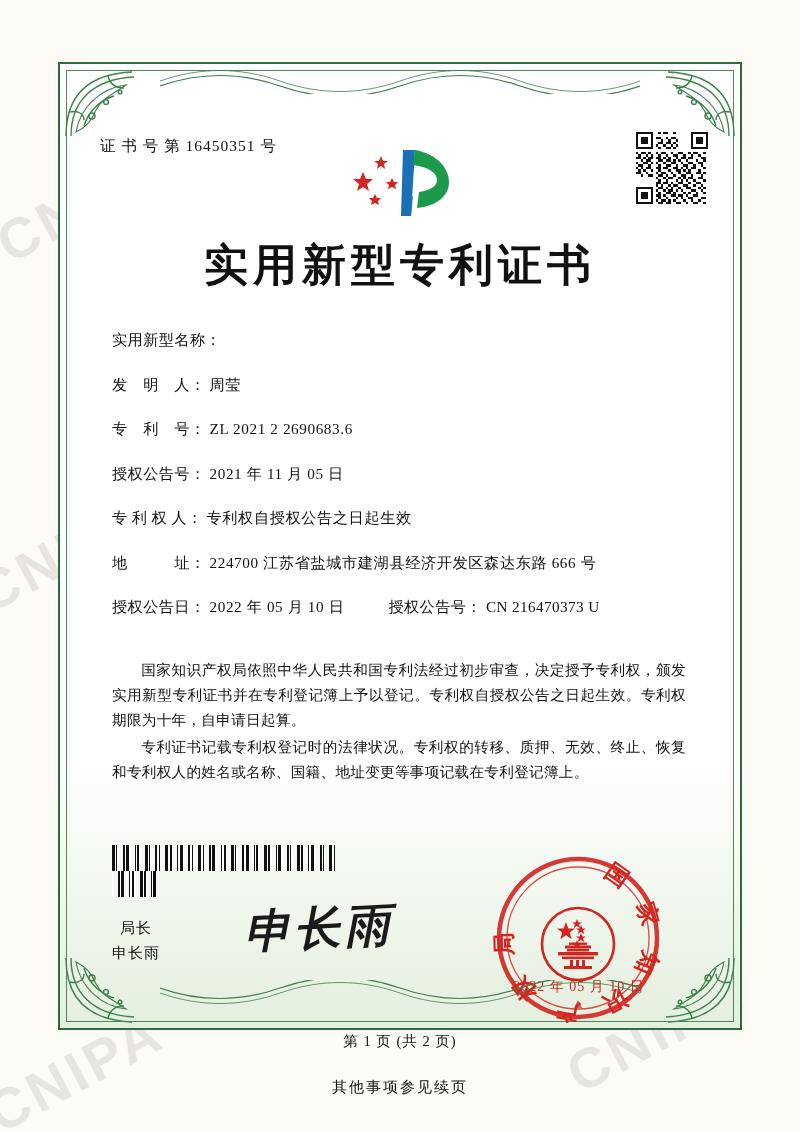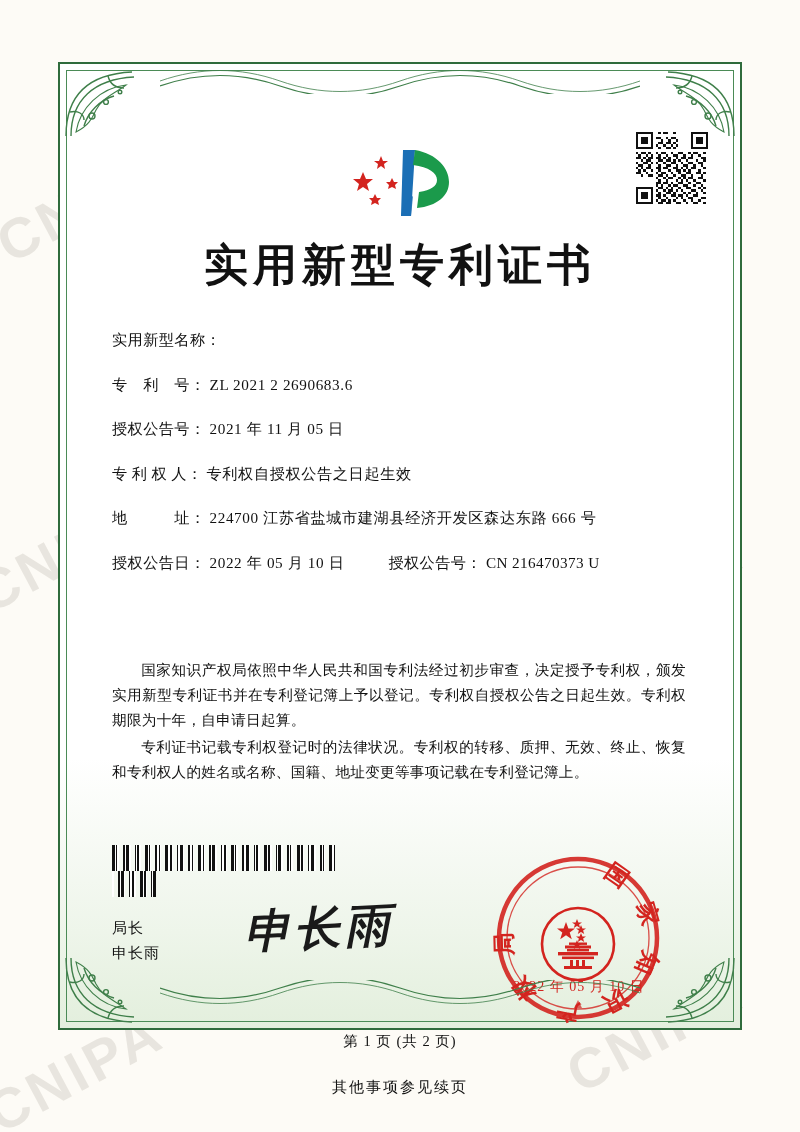--- a/index.html
+++ b/index.html
@@ -194,20 +194,21 @@
 
   
   .sig-label {
     position: absolute;
     left: 112px;
     top: 916px;
     font-size: 15px;
     line-height: 25px;
     color: #111;
     letter-spacing: 1px;
+    text-align: center;
   }
   .sig-script {
     position: absolute;
     left: 244px;
     top: 898px;
     font-size: 46px;
     color: #1a1a1a;
     font-family: "Liberation Serif", "DejaVu Serif", serif;
     font-style: italic;
     font-weight: 700;
@@ -334,20 +335,21 @@
       <path d="M0 13 C40 -1 80 -1 120 13 C160 27 200 27 240 13 C280 -1 320 -1 360 13 C400 27 440 27 480 13" stroke-width="0.8"></path>
     </g>
   </svg>
   <svg class="edge-bottom" viewBox="0 0 480 26" preserveAspectRatio="none">
     <g fill="none" stroke="currentColor" stroke-width="1.2">
       <path d="M0 18 C40 4 80 4 120 18 C160 32 200 32 240 18 C280 4 320 4 360 18 C400 32 440 32 480 18"></path>
       <path d="M0 13 C40 -1 80 -1 120 13 C160 27 200 27 240 13 C280 -1 320 -1 360 13 C400 27 440 27 480 13" stroke-width="0.8"></path>
     </g>
   </svg>
 
+  <div class="cert-no">证 书 号 第 16450351 号</div>
 
   <svg class="logo" viewBox="0 0 120 86">
     <g fill="#d3241f">
       <polygon points="18,34 21,41 28,41 22,46 24,53 18,49 12,53 14,46 8,41 15,41"></polygon>
       <polygon points="36,18 38,23 43,23 39,26 40,31 36,28 32,31 33,26 29,23 34,23"></polygon>
       <polygon points="30,56 32,60 36,60 33,63 34,67 30,65 26,67 27,63 24,60 28,60"></polygon>
       <polygon points="47,40 49,44 53,44 50,47 51,51 47,49 43,51 44,47 41,44 45,44"></polygon>
     </g>
     <g>
       <path d="M58 12 L70 12 L66 78 L56 78 Z" fill="#1b6fb5"></path>
@@ -551,20 +553,24 @@
     </g>
   </svg>
 
   <div class="title">实用新型专利证书</div>
 
   <div class="fields">
     <div class="row">
       <span class="label">实用新型名称：</span>
     </div>
     <div class="row">
+      <span class="label">发　明　人：</span>
+      <span class="value">周莹</span>
+    </div>
+    <div class="row">
       <span class="label">专　利　号：</span>
       <span class="value">ZL 2021 2 2690683.6</span>
     </div>
     <div class="row">
       <span class="label">授权公告号：</span>
       <span class="value">2021 年 11 月 05 日</span>
     </div>
     <div class="row">
       <span class="label">专 利 权 人：</span>
       <span class="value">专利权自授权公告之日起生效</span>

